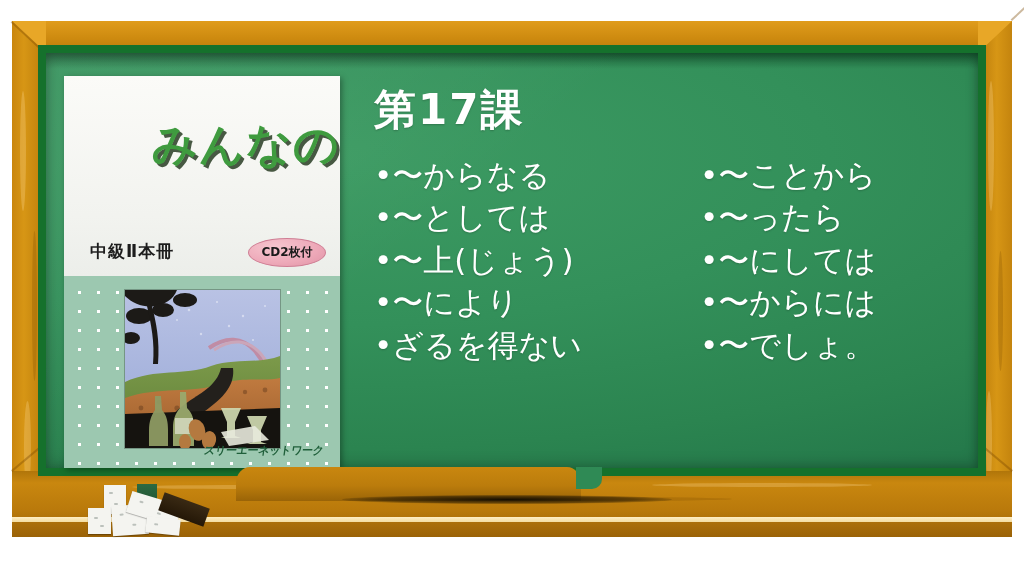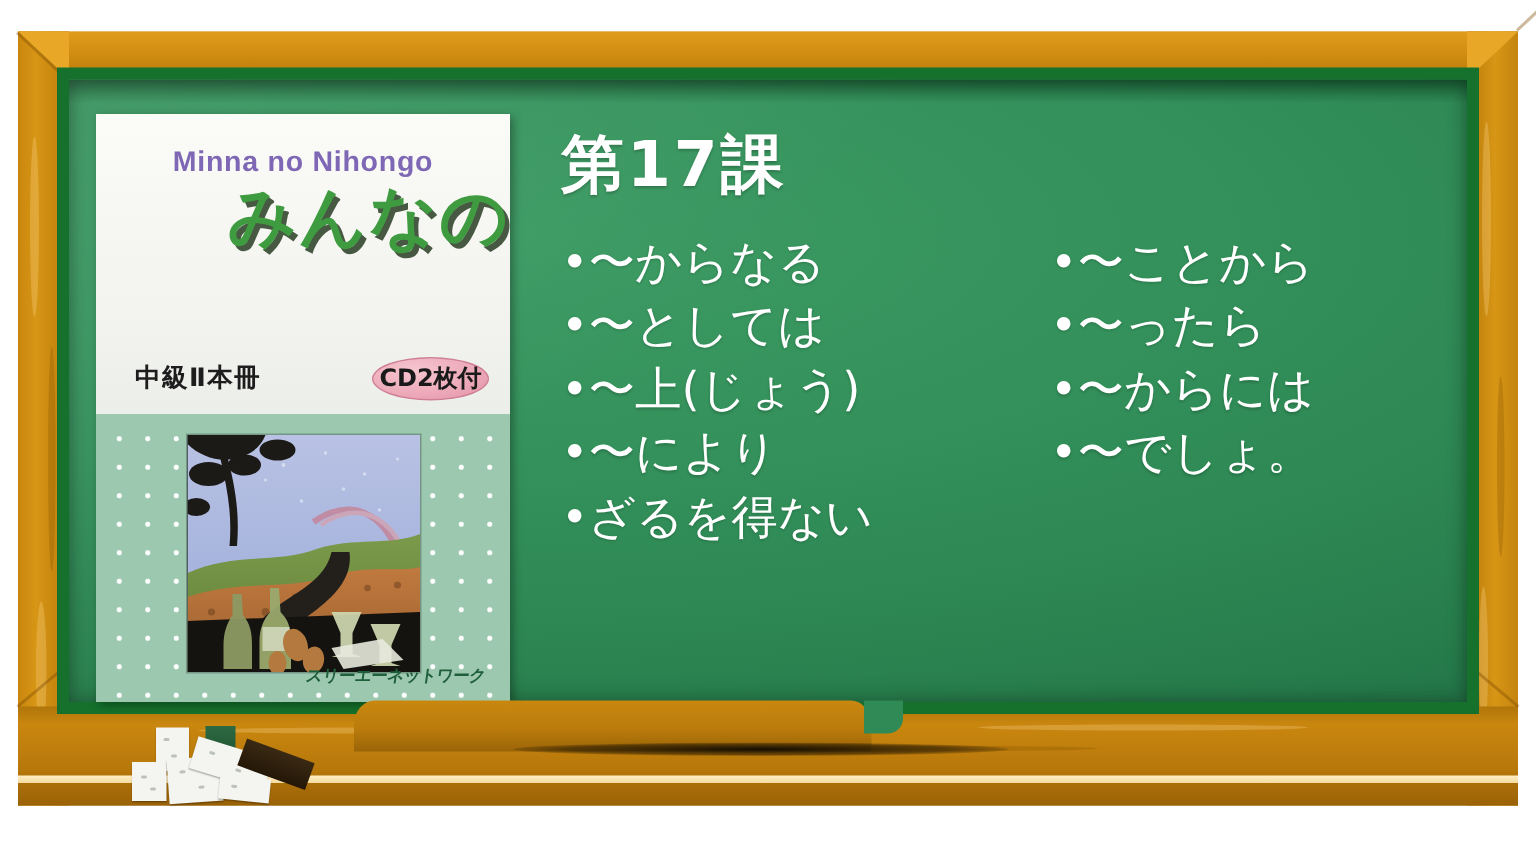--- a/index.html
+++ b/index.html
@@ -168,21 +168,21 @@
   }
   .book-cd {
     position: absolute;
     top: 162px; right: 14px;
     width: 76px; height: 27px;
     border-radius: 50%;
     background: radial-gradient(ellipse at 35% 30%, #f6c6cf 0%, #eda8b8 60%, #e093a6 100%);
     border: 1px solid #cf7e94;
     display: flex; align-items: center; justify-content: center;
     color: #1a1a1a;
-    font-size: 16px;
+    font-size: 12px;
     font-weight: bold;
     font-family: "DejaVu Sans", sans-serif;
     text-align: center;
   }
   .book-bottom {
     position: absolute;
     left: 0; top: 200px; width: 100%; height: 192px;
     background-color: #9cc8b0;
     background-image: radial-gradient(circle, #ffffff 1.6px, rgba(255,255,255,0) 1.9px);
     background-size: 19px 19px;
@@ -317,21 +317,20 @@
 
   <div style="position:absolute; left:38px; top:45px; width:948px; height:431px; background:#15712c;"></div>
 
   <div class="board">
     <div class="board-topshade"></div>
     <div class="board-sheen"></div>
   </div>
 
   <div class="book">
     <div class="book-top"></div>
-    <div class="book-romaji">Minna no Nihongo</div>
     <div class="book-title-ja">
       <div>みんなの</div>
     </div>
     <div class="book-level">中級Ⅱ本冊</div>
     <div class="book-cd">CD2枚付</div>
     <div class="book-bottom"></div>
 
     <div class="book-art">
       <svg width="155" height="158" viewBox="0 0 155 158" xmlns="http://www.w3.org/2000/svg" aria-hidden="true">
         <defs>
@@ -429,20 +428,21 @@
     <div>•〜からなる</div>
     <div>•〜としては</div>
     <div>•〜上(じょう)</div>
     <div>•〜により</div>
     <div>•ざるを得ない</div>
   </div>
 
   <div class="col col-right">
     <div>•〜ことから</div>
     <div>•〜ったら</div>
+    <div>•〜にしては</div>
     <div>•〜からには</div>
     <div>•〜でしょ。</div>
   </div>
 
   <div class="ledge">
     <div class="ledge-curve"></div>
     <div class="ledge-notch"></div>
     <div class="ledge-curve-shadow"></div>
   </div>
 

